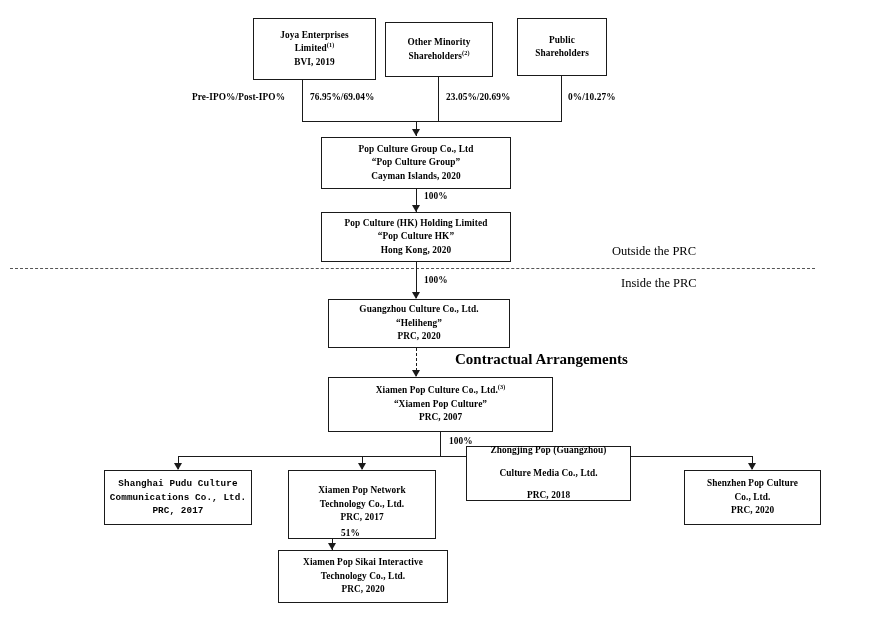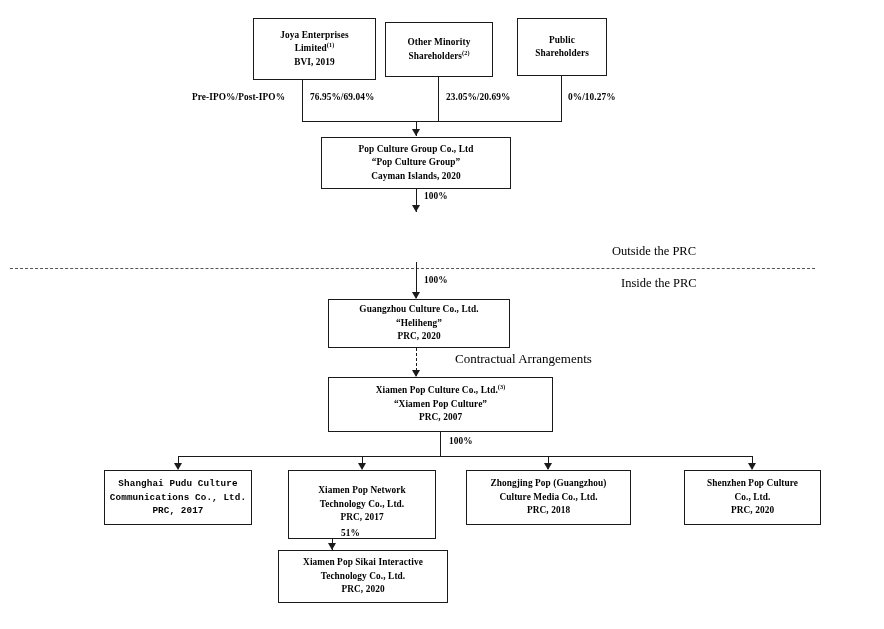--- a/index.html
+++ b/index.html
@@ -80,22 +80,22 @@
     font-family: "Liberation Serif", "DejaVu Serif", serif;
   }
   .prc-divider {
     position: absolute;
     height: 0;
     border-top: 1.4px dashed #555555;
     z-index: 1;
   }
   .contract-label {
     position: absolute;
-    font-size: 13px;
-    font-weight: normal;
+    font-size: 15px;
+    font-weight: bold;
     white-space: nowrap;
     z-index: 4;
   }
 </style>
 </head>
 <body>
 
 <div id="chart-root">
 
   <div class="node" style="left:253px; top:18px; width:123px; height:62px;">
@@ -131,20 +131,25 @@
   <div class="node" style="left:321px; top:137px; width:190px; height:52px;">
     <span class="ln">Pop Culture Group Co., Ltd</span>
     <span class="ln">“Pop Culture Group”</span>
     <span class="ln">Cayman Islands, 2020</span>
   </div>
 
   <div class="edge v" style="left:416px; top:189px; height:23px;"></div>
   <div class="arrow" style="left:412px; top:205px;"></div>
   <div class="pct" style="left:424px; top:191px;">100%</div>
 
+  <div class="node" style="left:321px; top:212px; width:190px; height:50px;">
+    <span class="ln">Pop Culture (HK) Holding Limited</span>
+    <span class="ln">“Pop Culture HK”</span>
+    <span class="ln">Hong Kong, 2020</span>
+  </div>
 
   <div class="prc-divider" style="left:10px; top:268px; width:805px;"></div>
   <div class="prc-label" style="left:612px; top:244px;">Outside the PRC</div>
   <div class="prc-label" style="left:621px; top:276px;">Inside the PRC</div>
 
   <div class="edge v" style="left:416px; top:262px; height:36px;"></div>
   <div class="arrow" style="left:412px; top:292px;"></div>
   <div class="pct" style="left:424px; top:275px;">100%</div>
 
   <div class="node" style="left:328px; top:299px; width:182px; height:49px;">
@@ -184,21 +189,21 @@
     <span class="ln">Communications Co., Ltd.</span>
     <span class="ln">PRC, 2017</span>
   </div>
 
   <div class="node" style="left:288px; top:470px; width:148px; height:69px;">
     <span class="ln">Xiamen Pop Network</span>
     <span class="ln">Technology Co., Ltd.</span>
     <span class="ln">PRC, 2017</span>
   </div>
 
-  <div class="node" style="left:466px; top:470px; width:165px; height:55px;">
+  <div class="node" style="left:466px; top:446px; width:165px; height:55px;gap:9px;">
     <span class="ln">Zhongjing Pop (Guangzhou)</span>
     <span class="ln">Culture Media Co., Ltd.</span>
     <span class="ln">PRC, 2018</span>
   </div>
 
   <div class="node" style="left:684px; top:470px; width:137px; height:55px;">
     <span class="ln">Shenzhen Pop Culture</span>
     <span class="ln">Co., Ltd.</span>
     <span class="ln">PRC, 2020</span>
   </div>

